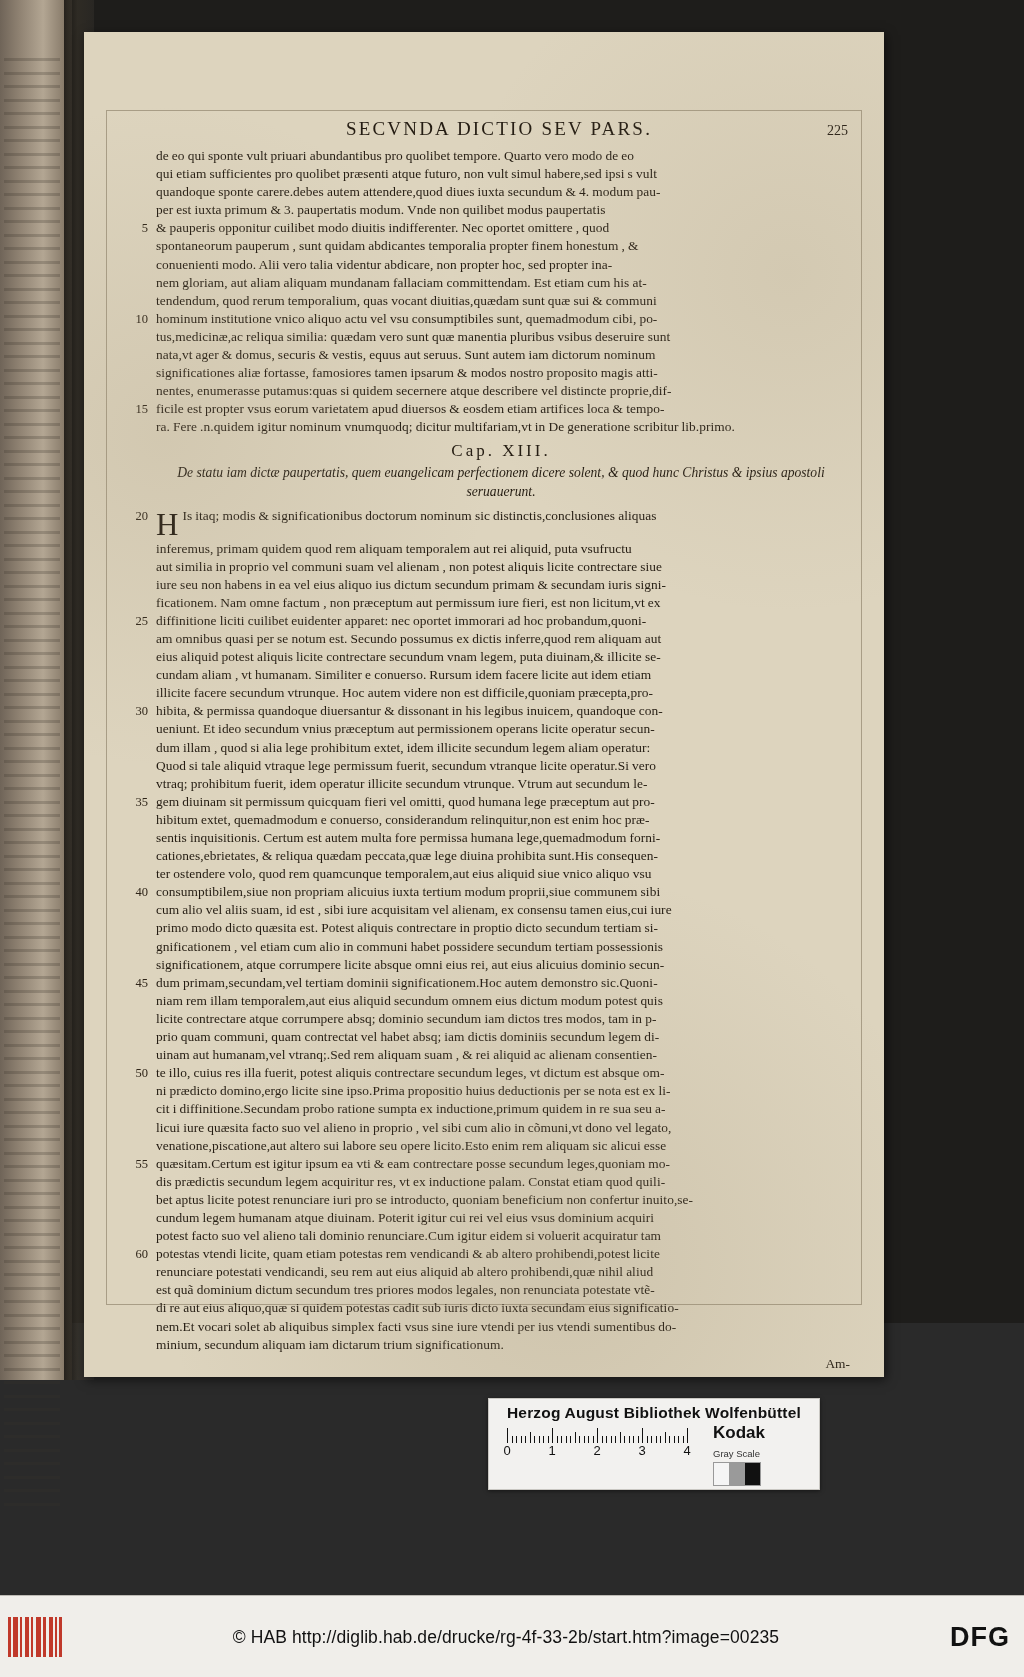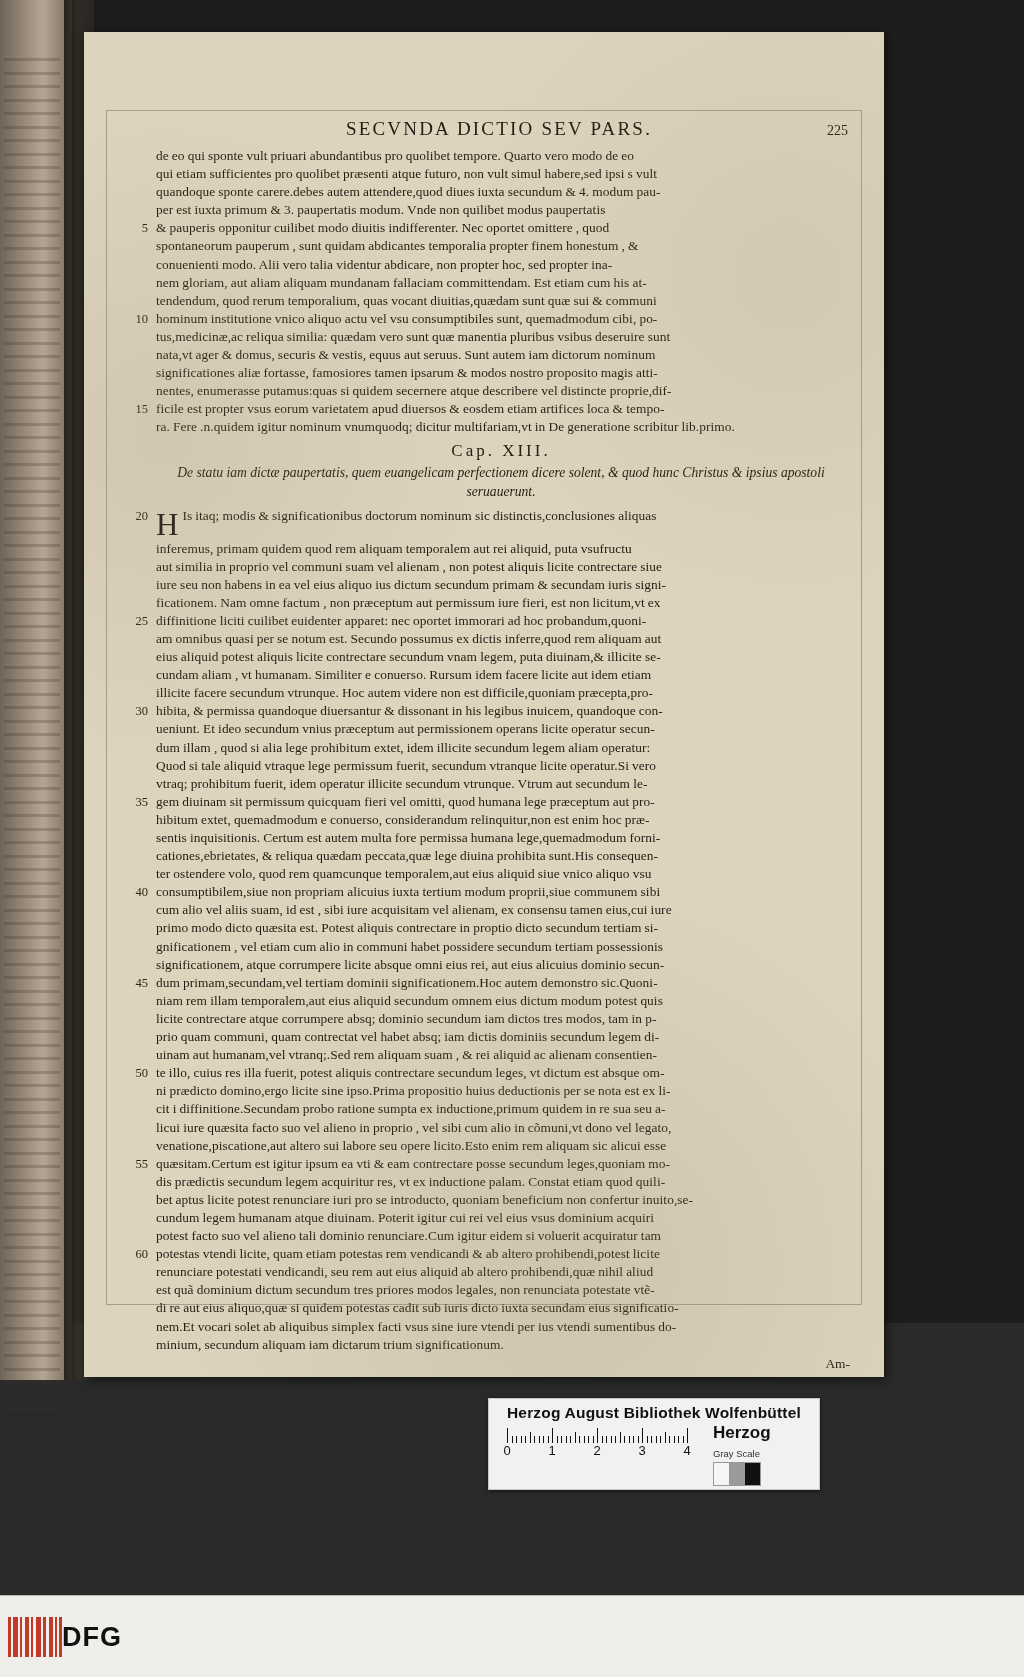--- a/index.html
+++ b/index.html
@@ -730,21 +730,21 @@
           </div>
         <div class="labels">
             <span style="left: 12px;">0</span>
             <span style="left: 57px;">1</span>
             <span style="left: 102px;">2</span>
             <span style="left: 147px;">3</span>
             <span style="left: 192px;">4</span>
           </div>
       </div>
       <div id="kodak">
-        <div class="brand">Herzog</div>
+        <div class="brand">Kodak</div>
         <div class="sub">Gray Scale</div>
         <div class="patches">
           <i style="background:#f5f5f5"></i>
             <i style="background:#9a9a9a"></i>
             <i style="background:#111"></i>
         </div>
       </div>
     </div>
   </div>
 
@@ -763,16 +763,17 @@
       <i style="background:#c0392b;width:5px"></i>
         <i style="background:#f0eeea;width:2px"></i>
       <i style="background:#c0392b;width:3px"></i>
         <i style="background:#f0eeea;width:3px"></i>
       <i style="background:#c0392b;width:4px"></i>
         <i style="background:#f0eeea;width:2px"></i>
       <i style="background:#c0392b;width:2px"></i>
         <i style="background:#f0eeea;width:2px"></i>
       <i style="background:#c0392b;width:3px"></i>
     </div>
+    <div class="credit">© HAB http://diglib.hab.de/drucke/rg-4f-33-2b/start.htm?image=00235</div>
     <div id="dfg">DFG</div>
   </div>
 
 </div>
 
 </body></html>

